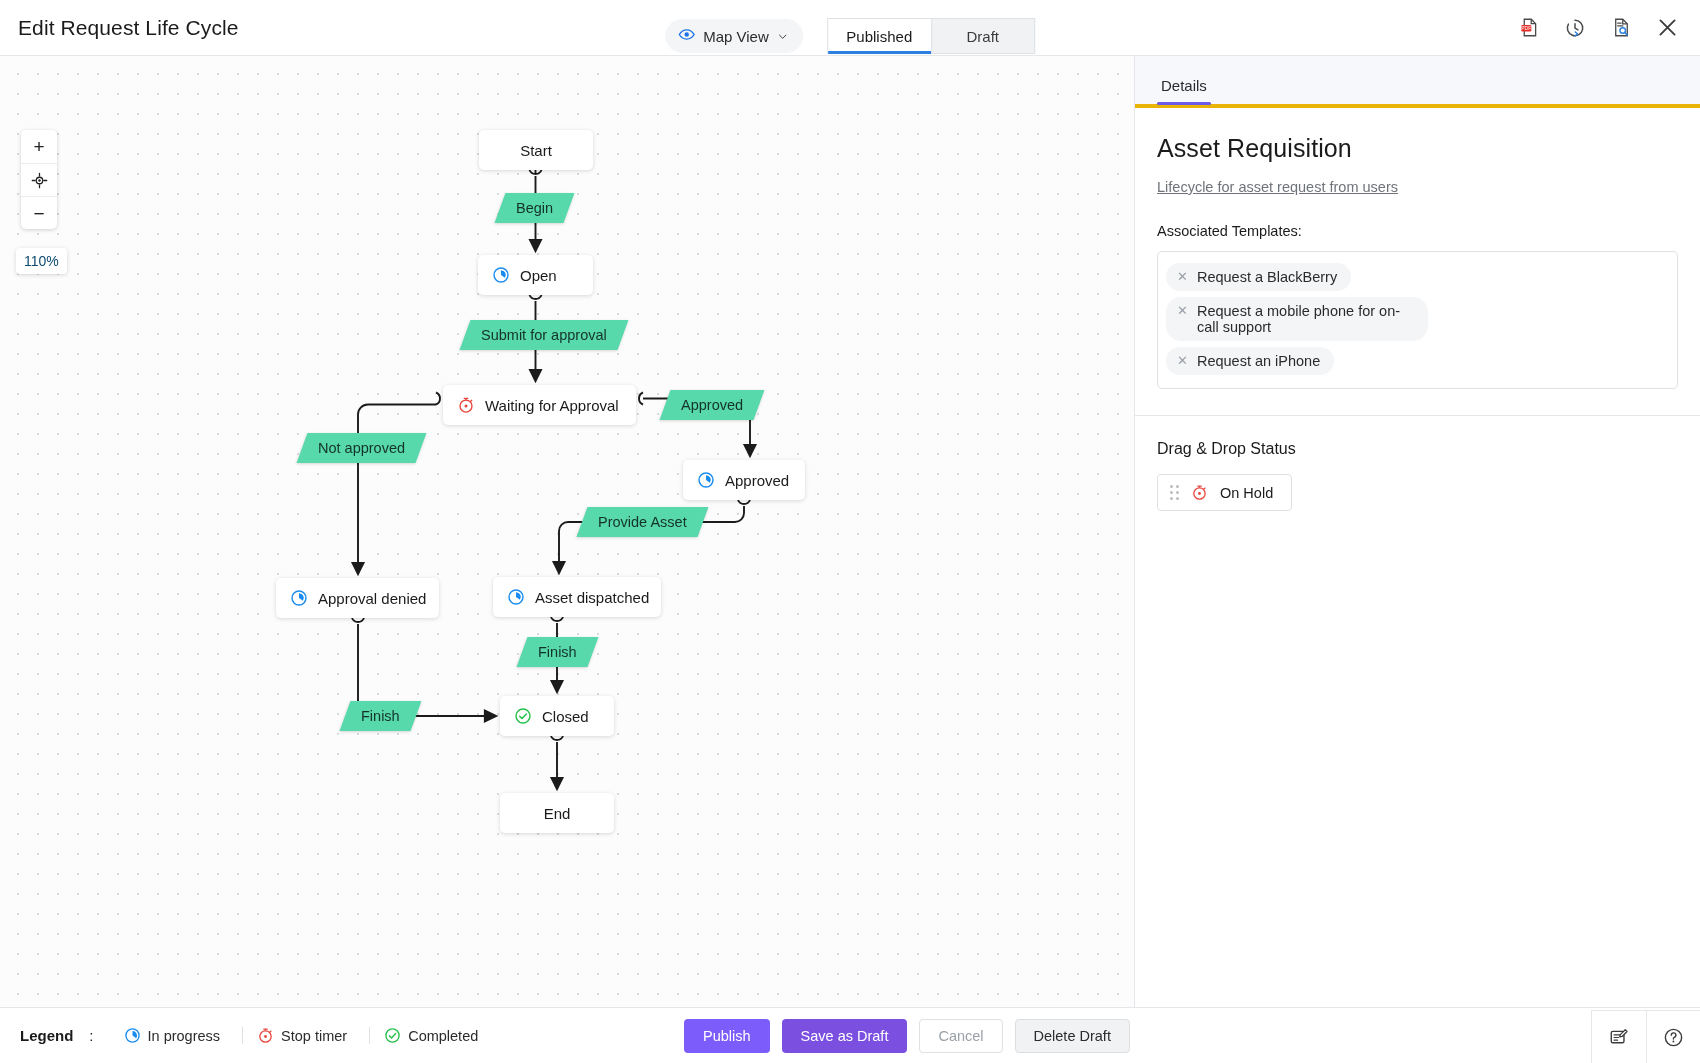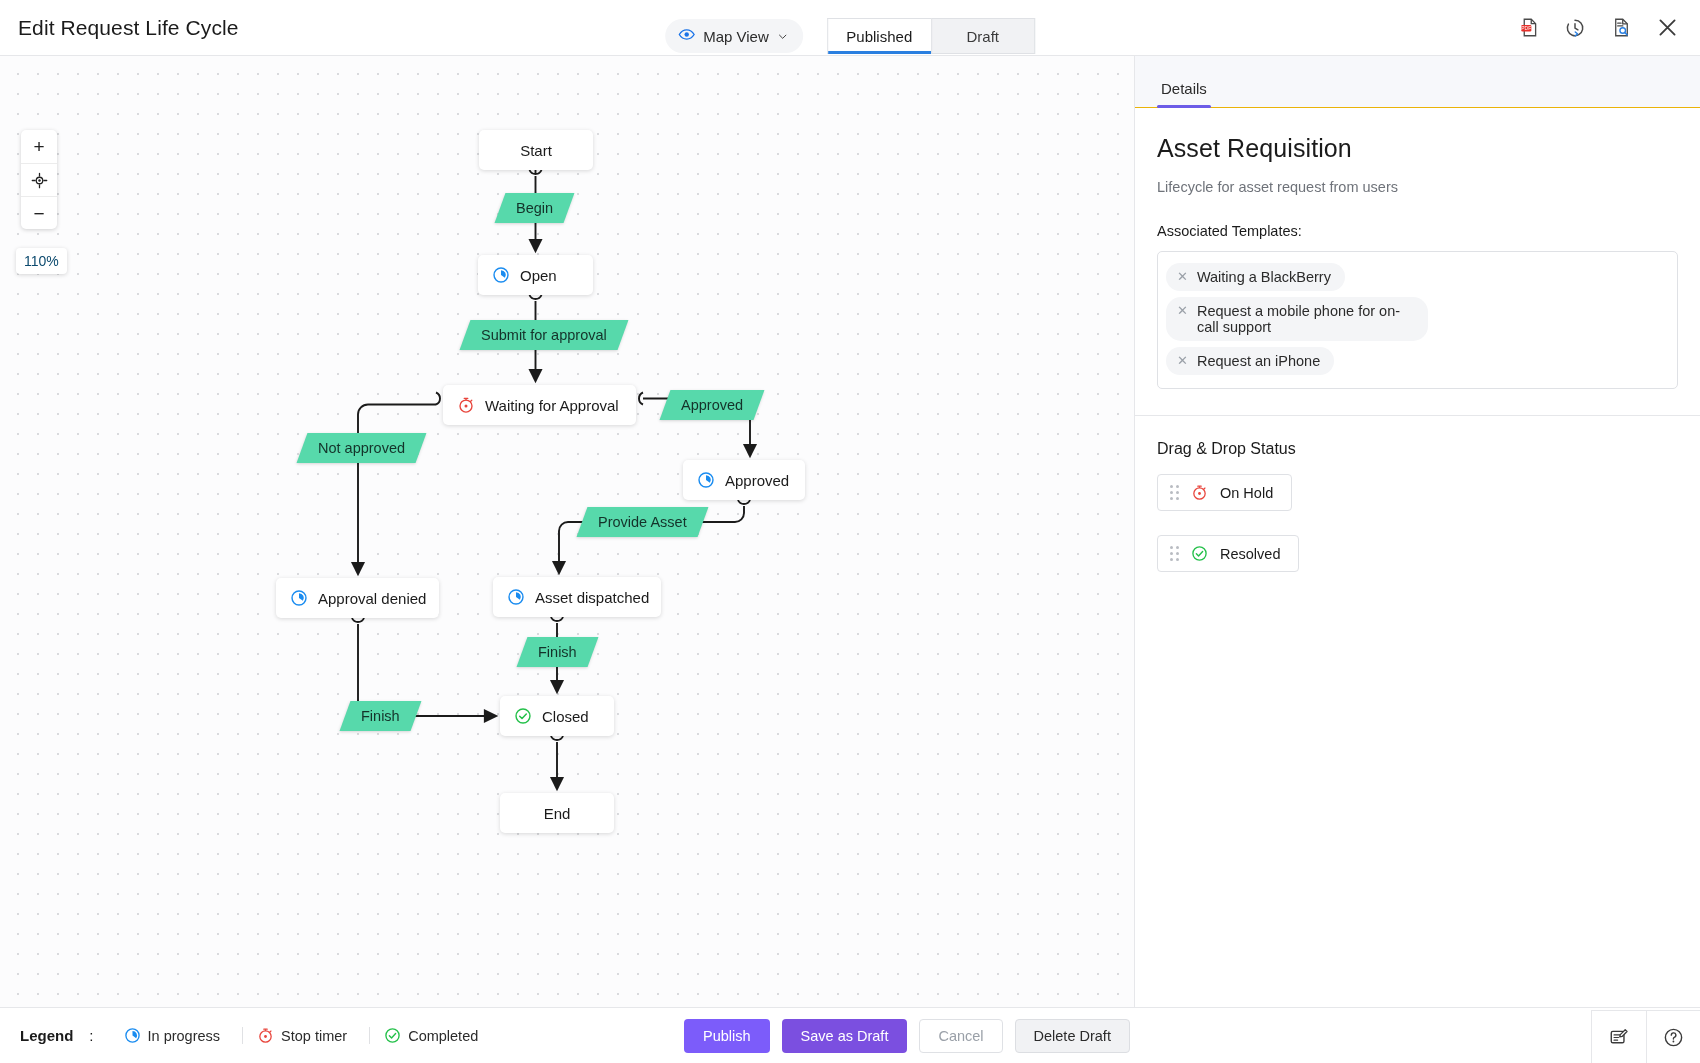--- a/index.html
+++ b/index.html
@@ -129,33 +129,33 @@
   .btn-primary { background: #7c5cfa; color: #fff; }
   .btn-secondary { background: #7b4fe0; color: #fff; }
   .btn-ghost { background: #fff; color: #9aa0a8; border-color: #dfe1e5; cursor: default; }
   .btn-grey { background: #f1f2f4; color: #2b2b2b; border-color: #dcdee2; }
 
   
   .panel { flex: 1; display: flex; flex-direction: column; background: #fff; min-width: 0; }
   .panel-tabs {
     height: 52px; flex: 0 0 52px; background: #f7f8fb;
     display: flex; align-items: flex-end; padding-left: 22px;
-    border-bottom: 1px solid #eab308;
+    border-bottom: 4px solid #eab308;
   }
   .panel-tab {
     font-size: 15px; color: #2b2b2b; padding: 0 4px 10px 4px;
     position: relative; cursor: pointer;
   }
   .panel-tab.active::after {
     content: ""; position: absolute; left: 0; right: 0; bottom: -1px;
     height: 3px; background: #6c5ce7; border-radius: 2px;
   }
   .panel-body { padding: 26px 22px 0 22px; overflow: hidden; }
   .panel-h1 { font-size: 25px; color: #1b1b1b; margin-bottom: 16px; letter-spacing: .1px; }
-  .panel-sub { font-size: 14.5px; color: #6f737a; margin-bottom: 28px; }
+  .panel-sub { font-size: 14.5px; color: #6f737a; margin-bottom: 28px; text-decoration: underline; }
   .panel-label { font-size: 14.5px; color: #1b1b1b; margin-bottom: 12px; }
   .chips-box {
     border: 1px solid #dfe1e5; border-radius: 5px;
     padding: 8px 8px 10px 8px; min-height: 96px;
   }
   .chip {
     display: inline-flex; align-items: flex-start; gap: 9px;
     background: #f4f5f7; border-radius: 15px;
     padding: 6px 14px 6px 11px; margin: 3px 0;
     font-size: 14.5px; color: #2b2b2b; line-height: 16px;
@@ -408,21 +408,21 @@
       </div>
 
       <div class="panel-body">
         <div class="panel-h1">Asset Requisition</div>
         <div class="panel-sub">Lifecycle for asset request from users</div>
 
         <div class="panel-label">Associated Templates:</div>
         <div class="chips-box">
           <div class="chip">
             <span class="x">✕</span>
-            <span>Waiting a BlackBerry</span>
+            <span>Request a BlackBerry</span>
           </div><br>
           <div class="chip">
             <span class="x">✕</span>
             <span>Request a mobile phone for on-call support</span>
           </div><br>
           <div class="chip">
             <span class="x">✕</span>
             <span>Request an iPhone</span>
           </div>
         </div>
@@ -444,39 +444,20 @@
             <span>
               <svg width="17" height="17" viewBox="0 0 24 24" fill="none" style="display:block">
                 <circle cx="12" cy="13.4" r="8" stroke="#e8453c" stroke-width="1.8" fill="#fff"></circle>
                 <circle cx="12" cy="13.4" r="2" fill="#e8453c"></circle>
                 <path d="M9.6 3.1h4.8" stroke="#e8453c" stroke-width="1.8" stroke-linecap="round"></path>
                 <path d="M12 3.1v2.4" stroke="#e8453c" stroke-width="1.8"></path>
                 <path d="M18 7.4l1.7-1.7" stroke="#e8453c" stroke-width="1.7" stroke-linecap="round"></path>
               </svg>
             </span>
             <span>On Hold</span>
-          </div>
-        </div>
-        <div class="dnd-row">
-          <div class="dnd-item">
-            <span class="grip">
-                <i></i>
-                <i></i>
-                <i></i>
-                <i></i>
-                <i></i>
-                <i></i>
-              </span>
-            <span>
-              <svg width="17" height="17" viewBox="0 0 24 24" fill="none" style="display:block">
-                <circle cx="12" cy="12" r="9.3" stroke="#24c04a" stroke-width="1.9" fill="#fff"></circle>
-                <path d="M7.6 12.3l3.1 3.1 5.7-6.1" stroke="#24c04a" stroke-width="2" stroke-linecap="round" stroke-linejoin="round"></path>
-              </svg>
-            </span>
-            <span>Resolved</span>
           </div>
         </div>
       </div>
     </div>
   </div>
 
   <div class="footer">
     <div class="legend">
       <span class="legend-title">Legend</span>
       <span class="legend-colon">:</span>

